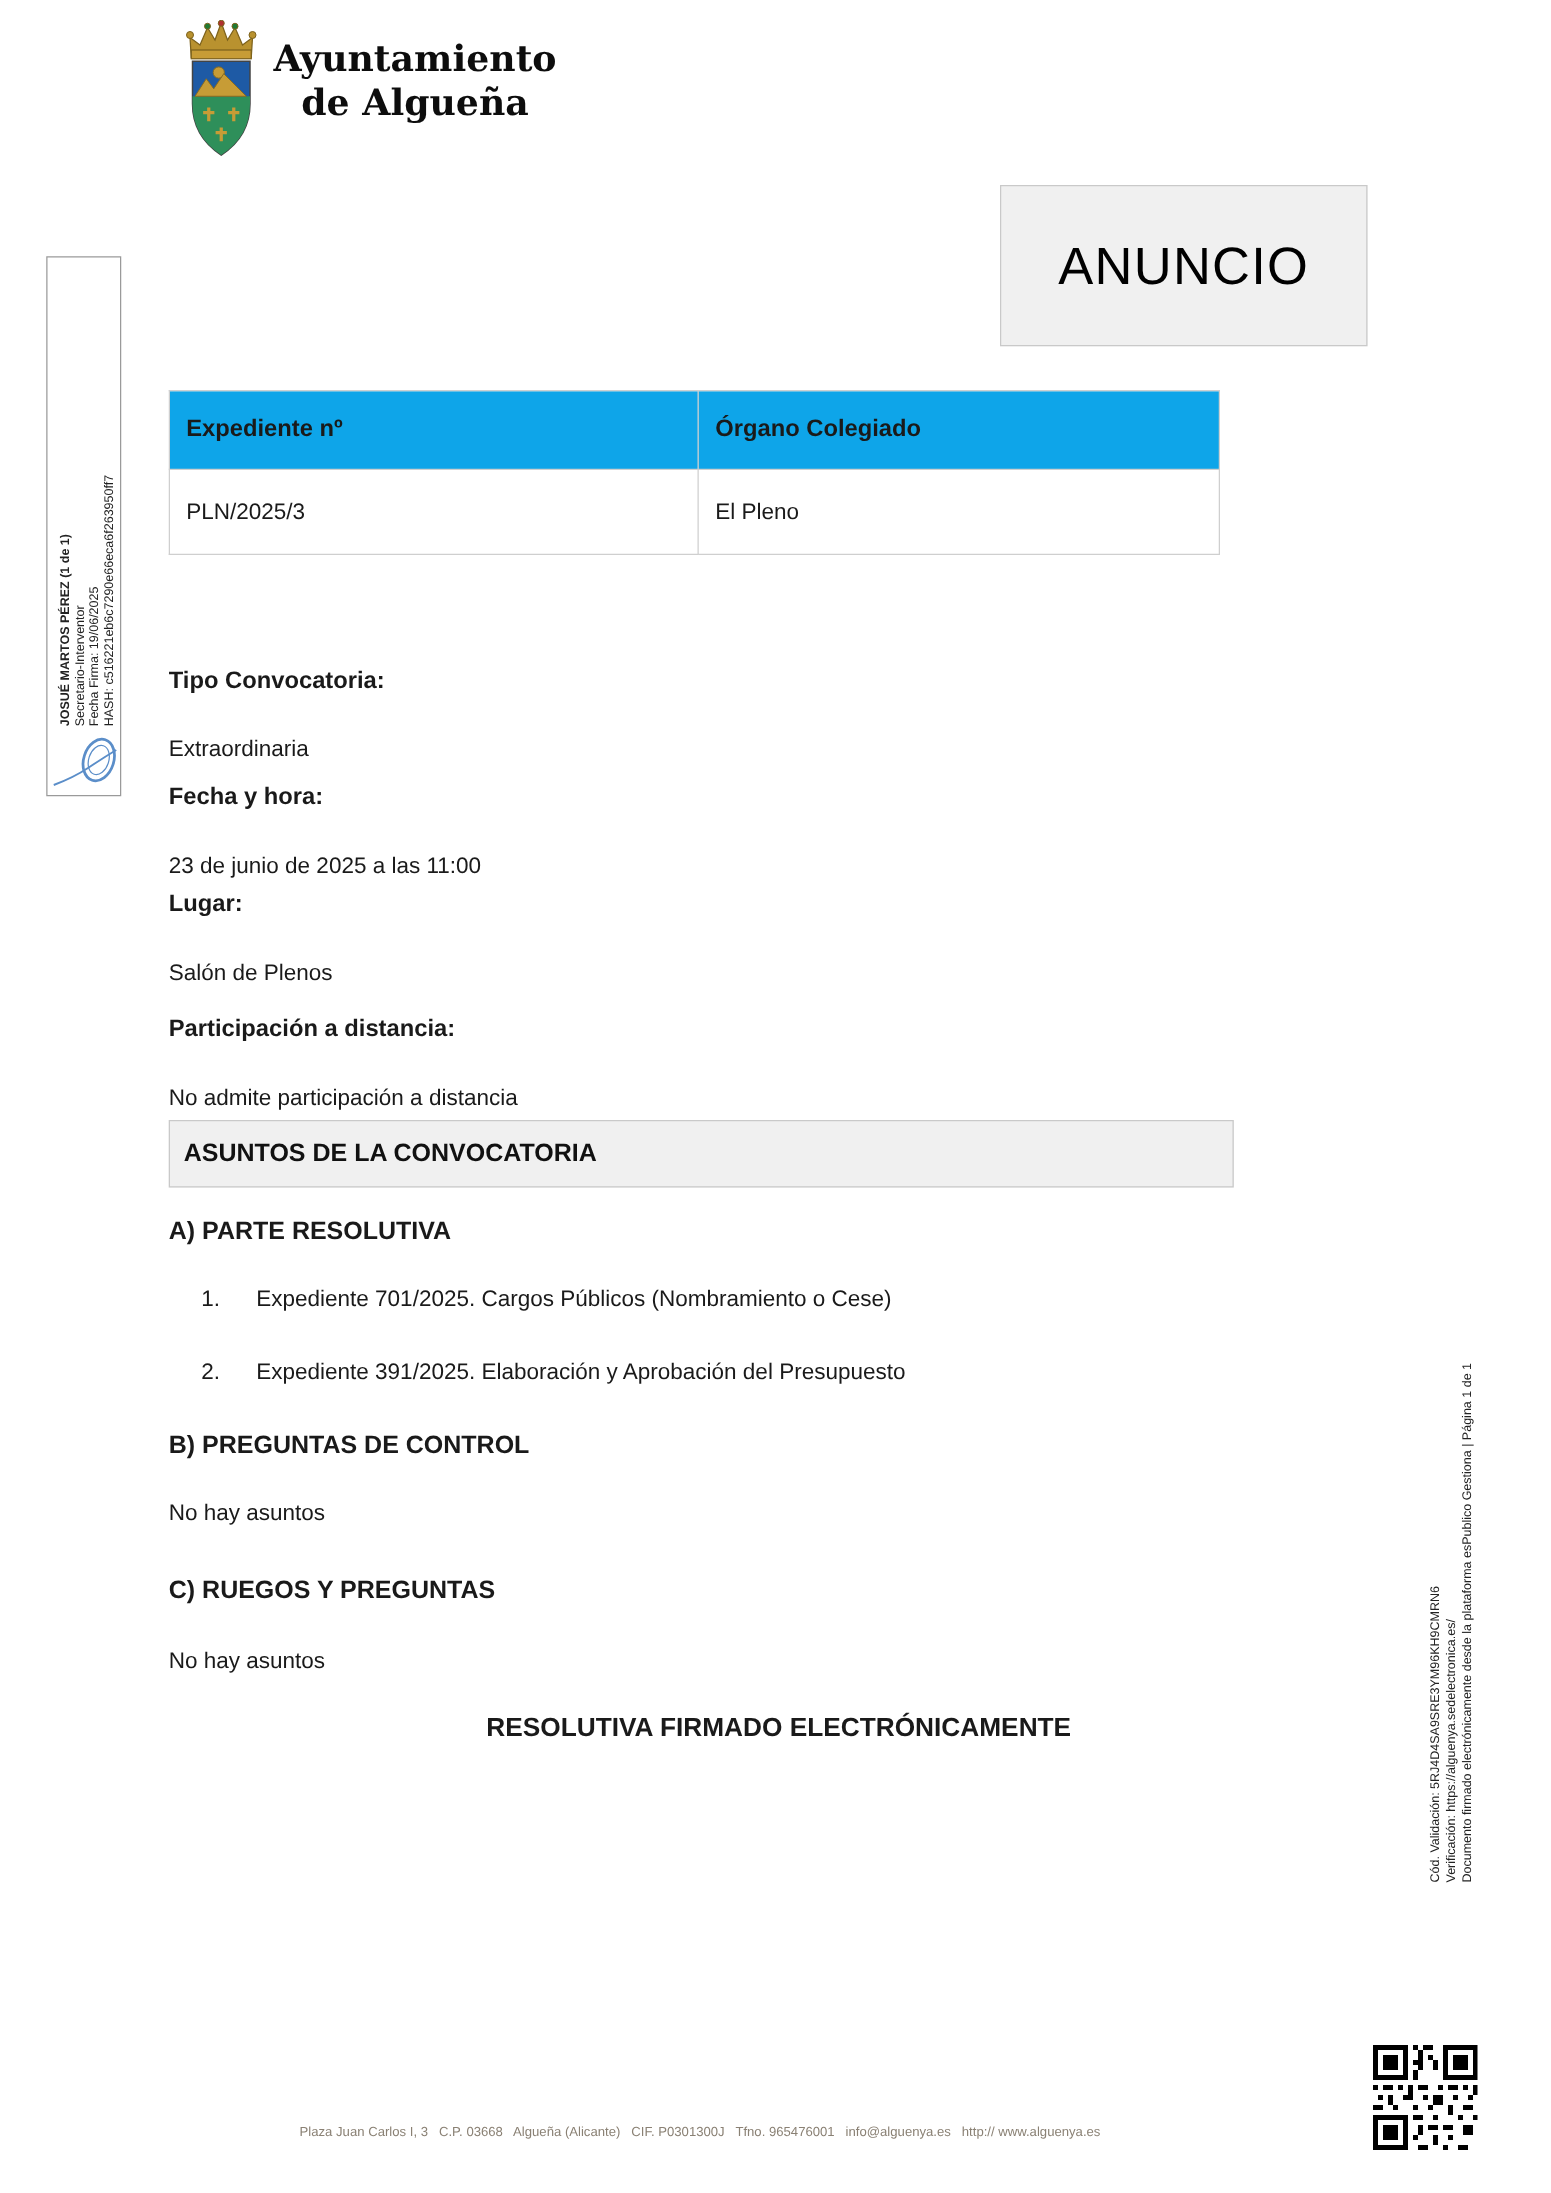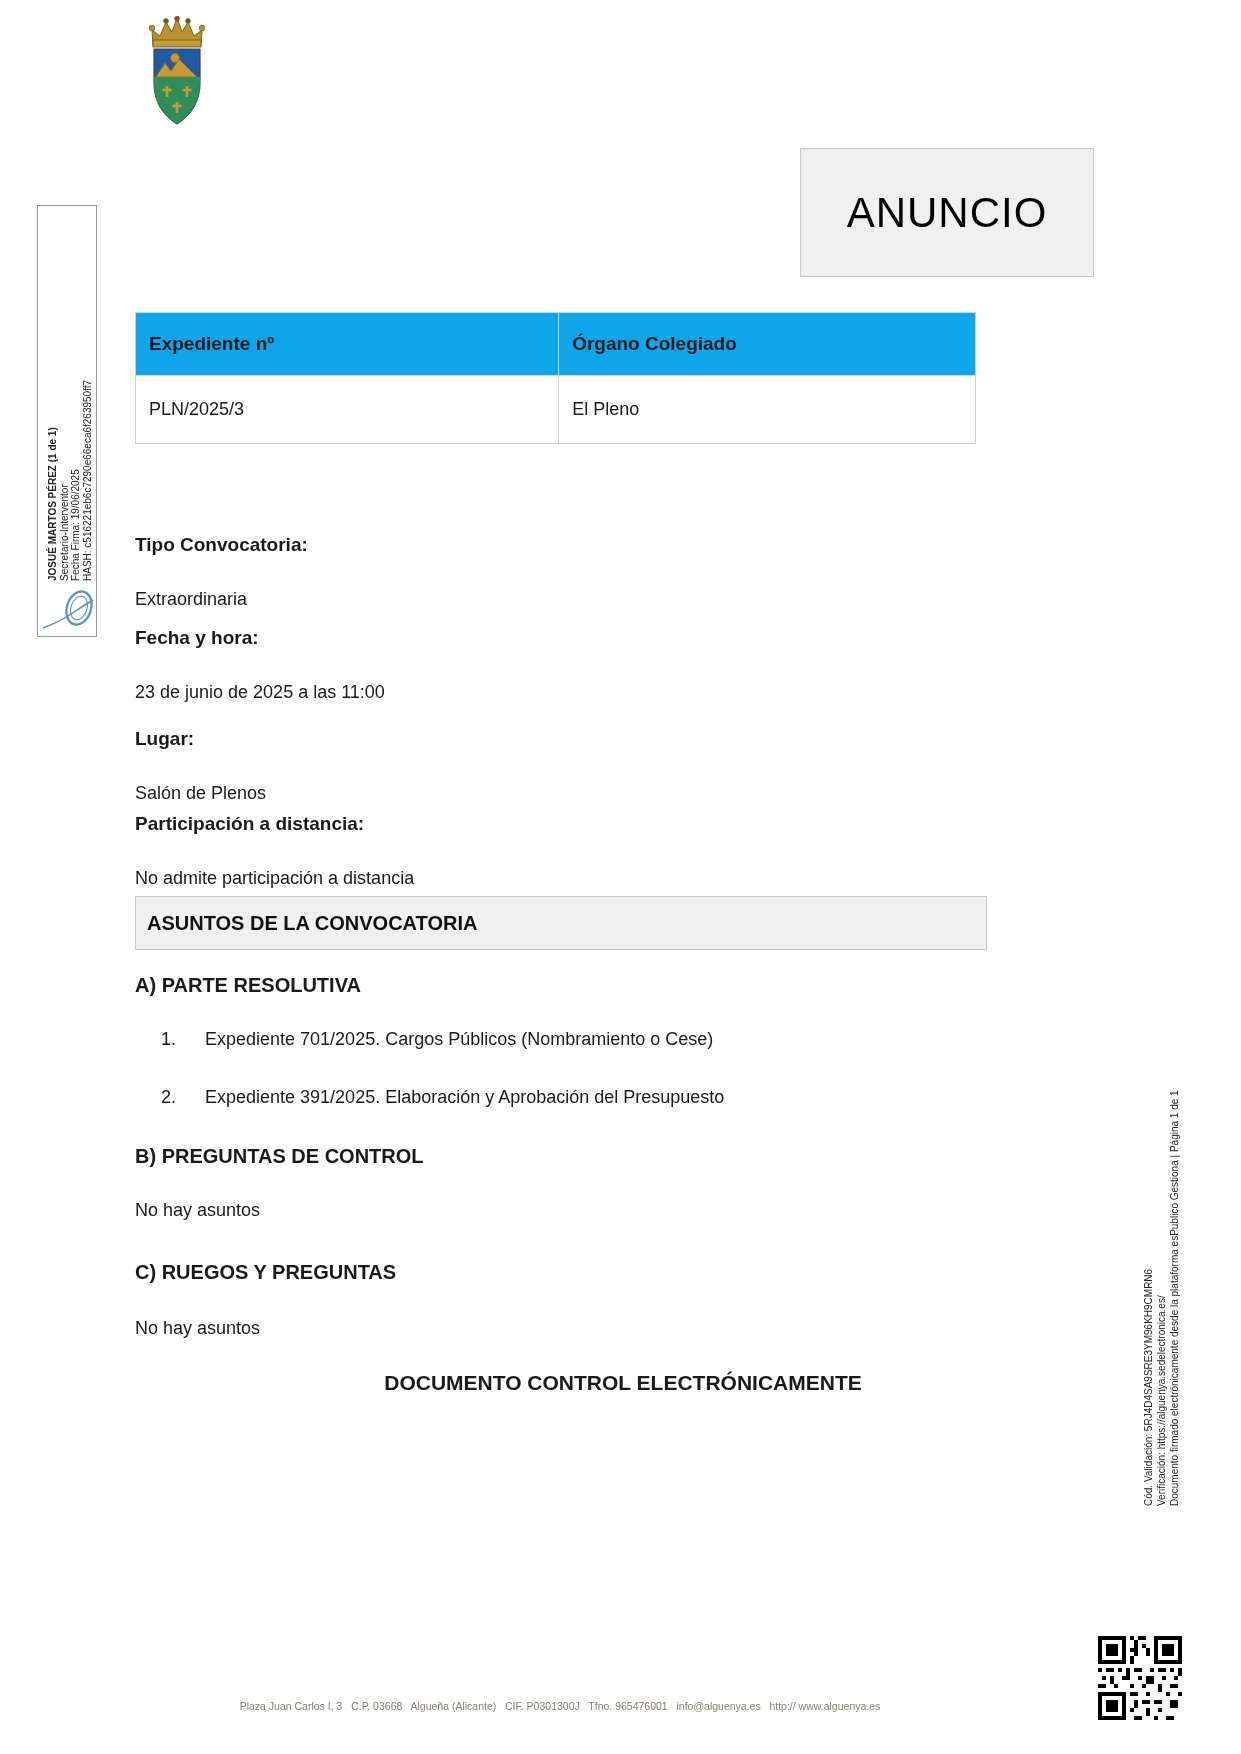--- a/index.html
+++ b/index.html
@@ -55,21 +55,21 @@
     display:flex; align-items:center; padding-left:11px; box-sizing:content-box;
     font-weight:bold; font-size:20px; color:#111;
   }
   .bar-datos { top:443px; }
   .bar-asuntos { top:896px; }
 
   
   .field { position:absolute; left:135px; }
   .field .lbl { font-weight:bold; font-size:19px; line-height:22px; }
   .field .val { font-size:18px; line-height:22px; margin-top:32px; }
-  .f1 { top:534px; } .f2 { top:627px; } .f3 { top:728px; } .f4 { top:813px; }
+  .f1 { top:534px; } .f2 { top:627px; } .f3 { top:713px; } .f4 { top:813px; }
 
   
   .part-title { position:absolute; left:135px; font-weight:bold; font-size:20px; }
   .pt-a { top:974px; } .pt-b { top:1145px; } .pt-c { top:1261px; }
   .agenda-item { position:absolute; left:150px; font-size:18px; }
   .ai-1 { top:1029px; } .ai-2 { top:1087px; }
   .agenda-item .num { display:inline-block; width:26px; text-align:right; }
   .agenda-item .txt { margin-left:29px; }
   .note { position:absolute; left:135px; font-size:18px; }
   .nb { top:1200px; } .nc { top:1318px; }
@@ -114,20 +114,24 @@
       <g stroke="#c79c36" stroke-width="2.6" fill="none">
         <path d="M22 70 v11"></path>
           <path d="M17.5 74 h9"></path>
         <path d="M42 70 v11"></path>
           <path d="M37.5 74 h9"></path>
         <path d="M32 86 v11"></path>
           <path d="M27.5 90 h9"></path>
       </g>
     </svg>
   </div>
+  <div class="logo-name">
+    <div>Ayuntamiento</div>
+    <div>de Algueña</div>
+  </div>
 
   <div class="anuncio">
     <span>ANUNCIO</span>
   </div>
 
   <div class="sigbox"></div>
   <div class="sigtext">
     <div class="b">JOSUÉ MARTOS PÉREZ (1 de 1)</div>
     <div>Secretario-Interventor</div>
     <div>Fecha Firma: 19/06/2025</div>
@@ -184,21 +188,21 @@
   <div class="agenda-item ai-2">
     <span class="num">2.</span><span class="txt">Expediente 391/2025. Elaboración y Aprobación del Presupuesto</span>
   </div>
 
   <div class="part-title pt-b">B) PREGUNTAS DE CONTROL</div>
   <div class="note nb">No hay asuntos</div>
 
   <div class="part-title pt-c">C) RUEGOS Y PREGUNTAS</div>
   <div class="note nc">No hay asuntos</div>
 
-  <div class="signed">DOCUMENTO CONTROL ELECTRÓNICAMENTE</div>
+  <div class="signed">RESOLUTIVA FIRMADO ELECTRÓNICAMENTE</div>
 
   <div class="verif">
     <div>Cód. Validación: 5RJ4D4SA9SRE3YM96KH9CMRN6</div>
     <div>Verificación: https://alguenya.sedelectronica.es/</div>
     <div>Documento firmado electrónicamente desde la plataforma esPublico Gestiona | Página 1 de 1</div>
   </div>
 
   <div class="qr">
     <svg width="84" height="84" viewBox="0 0 84 84" shape-rendering="crispEdges">
       <rect x="0" y="0" width="84" height="84" fill="#fff"></rect>

